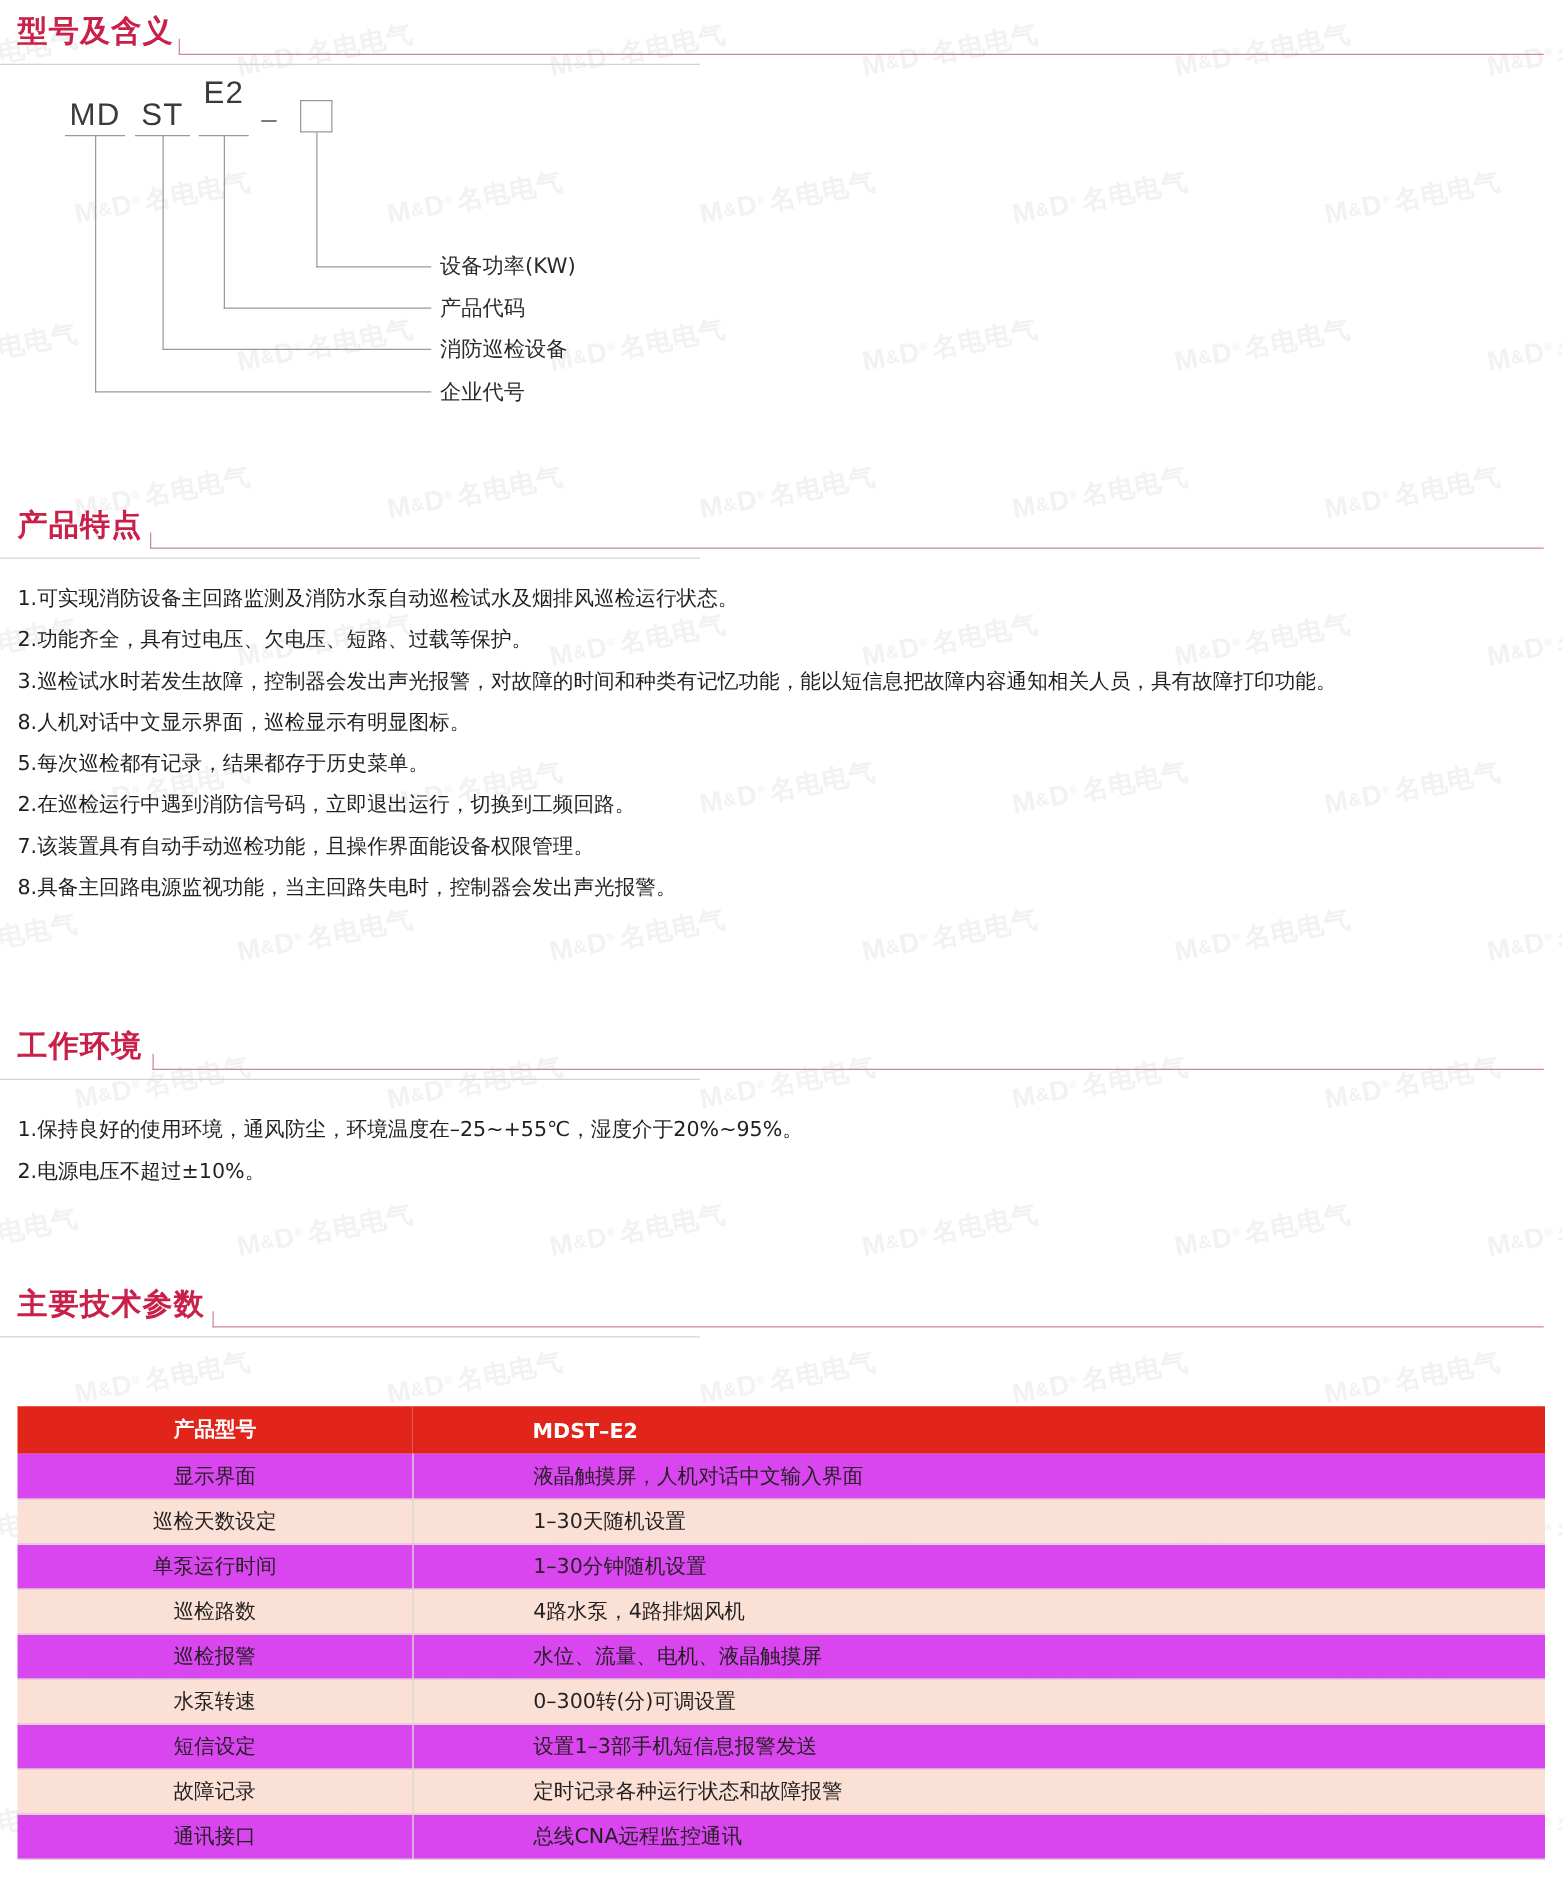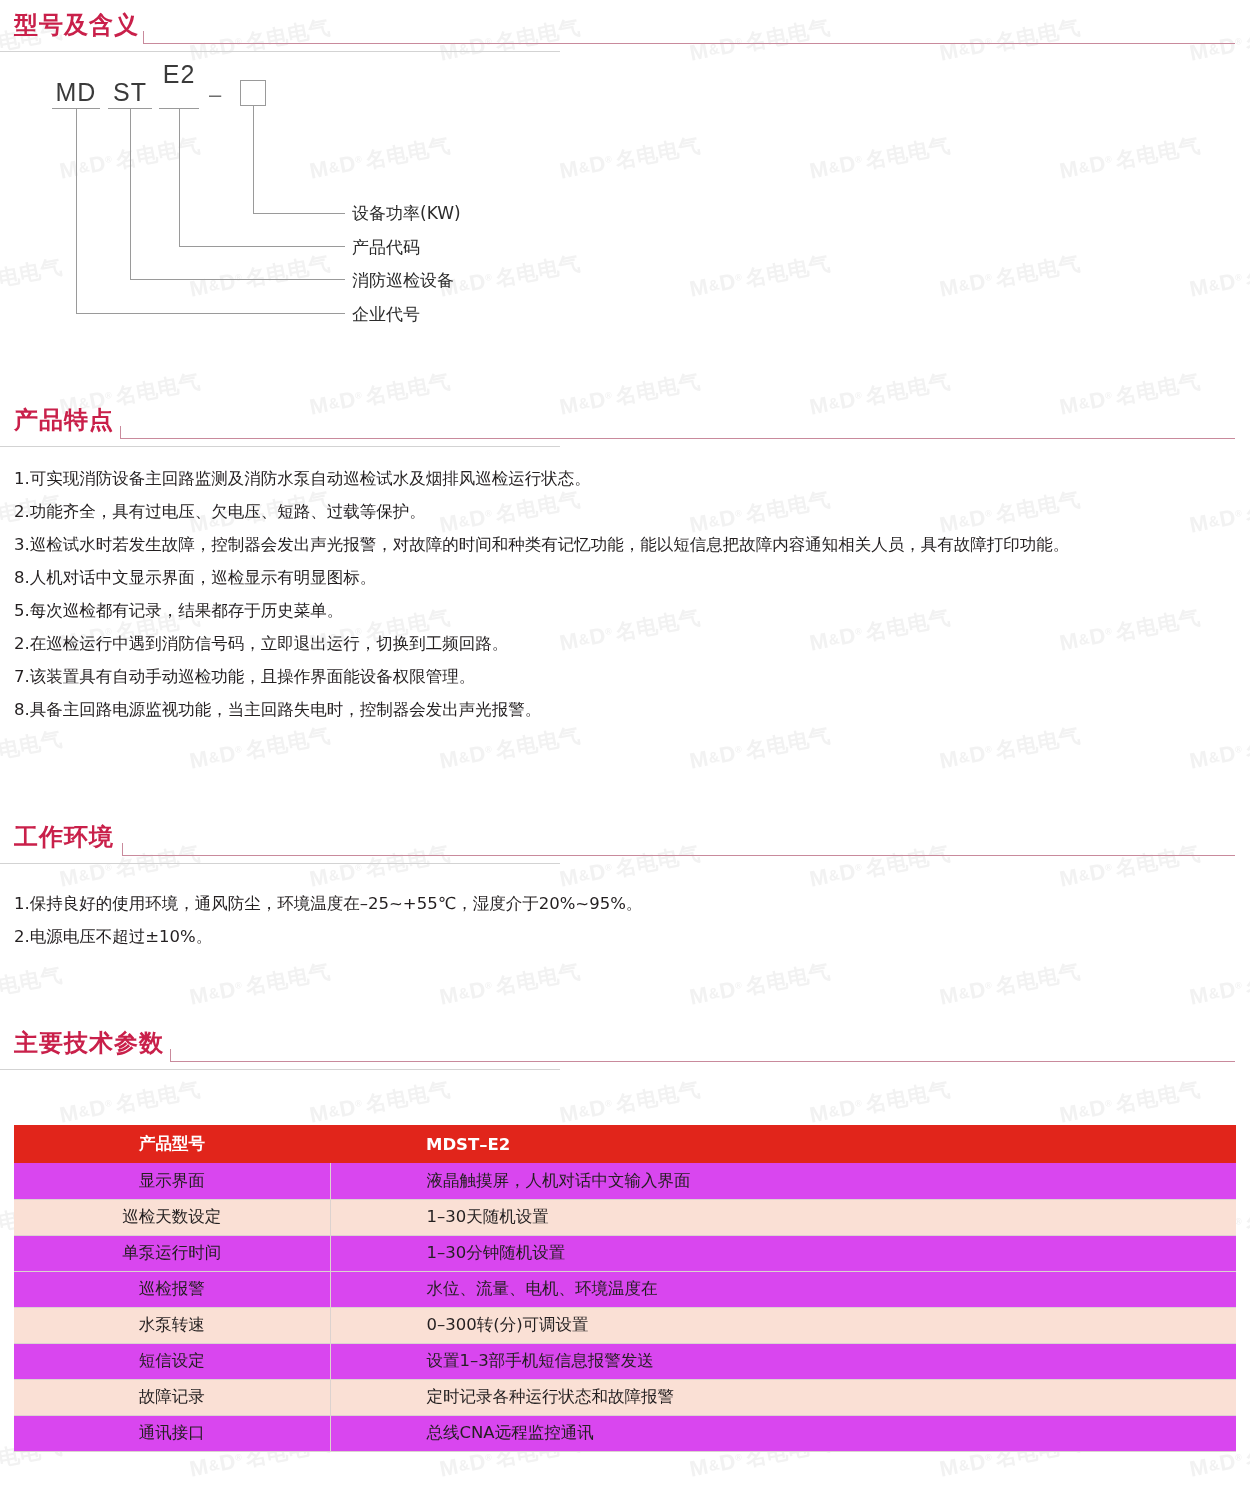--- a/index.html
+++ b/index.html
@@ -337,23 +337,27 @@
             <td class="v">液晶触摸屏，人机对话中文输入界面</td>
           </tr>
         <tr class="even">
             <td class="k">巡检天数设定</td>
             <td class="v">1–30天随机设置</td>
           </tr>
         <tr class="odd">
             <td class="k">单泵运行时间</td>
             <td class="v">1–30分钟随机设置</td>
           </tr>
+        <tr class="even">
+            <td class="k">巡检路数</td>
+            <td class="v">4路水泵，4路排烟风机</td>
+          </tr>
         <tr class="odd">
             <td class="k">巡检报警</td>
-            <td class="v">水位、流量、电机、环境温度在</td>
+            <td class="v">水位、流量、电机、液晶触摸屏</td>
           </tr>
         <tr class="even">
             <td class="k">水泵转速</td>
             <td class="v">0–300转(分)可调设置</td>
           </tr>
         <tr class="odd">
             <td class="k">短信设定</td>
             <td class="v">设置1–3部手机短信息报警发送</td>
           </tr>
         <tr class="even">

